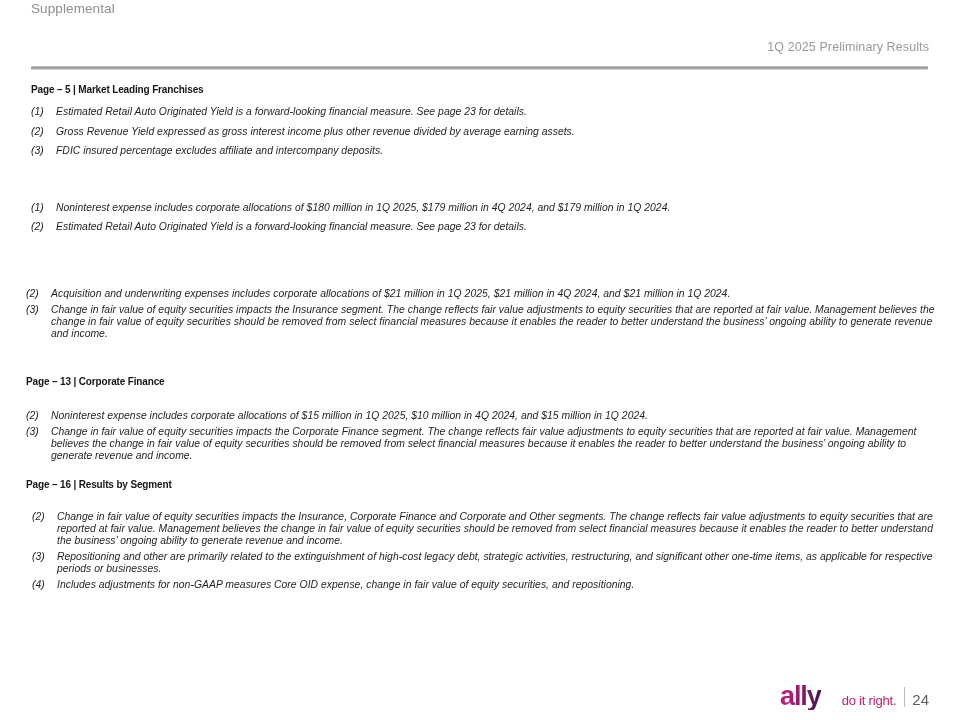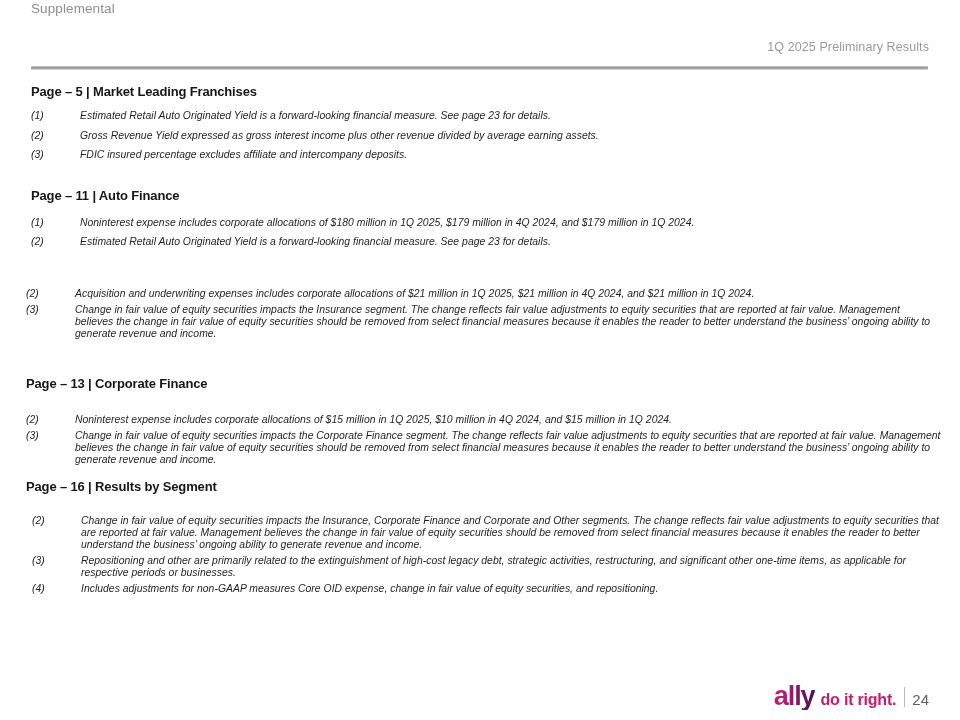--- a/index.html
+++ b/index.html
@@ -76,21 +76,21 @@
   .content {
     position: absolute;
     left: 0;
     top: 84px;
     width: 960px;
   }
   .section {
     position: relative;
   }
   .sec-head {
-    font-size: 13px;
+    font-size: 10px;
     font-weight: 700;
     color: #161616;
     letter-spacing: -0.15px;
     white-space: nowrap;
   }
   .notes {
     margin: 0;
     padding: 0;
     list-style: none;
   }
@@ -105,21 +105,20 @@
   }
   .note-marker {
     flex: 0 0 auto;
     width: 25px;
     font-style: italic;
     font-size: 10.4px;
     color: #1f1f1f;
   }
   .note-text {
     flex: 1 1 auto;
-    margin-left: 24px;
   }
 
   
   .sec-5         { position: absolute; left: 31px; top: 0px;   width: 900px; }
   .sec-5 .notes  { margin-top: 11px; }
   .sec-5 .note   { margin-bottom: 7.6px; }
 
   .sec-11        { position: absolute; left: 31px; top: 104px; width: 900px; }
   .sec-11 .notes { margin-top: 14px; }
   .sec-11 .note  { margin-bottom: 7.4px; }
@@ -158,25 +157,25 @@
     font-size: 27px;
     font-weight: 700;
     letter-spacing: -1.1px;
     line-height: 1;
     background: linear-gradient(100deg, #c6207a 0%, #b01d73 28%, #7a1b63 62%, #3e154f 100%);
     -webkit-background-clip: text;
     background-clip: text;
     color: transparent;
   }
   .logo-tag {
-    font-size: 16px;
-    font-weight: 700;
+    font-size: 13px;
+    font-weight: 400;
     color: #c2206f;
     letter-spacing: -0.2px;
-    margin-left: 6px;
+    margin-left: 21px;
     line-height: 1;
   }
   .logo-div {
     width: 1px;
     height: 20px;
     background: #b9b9b9;
     margin: 0 7px 0 8px;
     align-self: center;
   }
   .page-num {
@@ -210,21 +209,20 @@
           <span class="note-text">Gross Revenue Yield expressed as gross interest income plus other revenue divided by average earning assets.</span>
         </li>
         <li class="note">
           <span class="note-marker">(3)</span>
           <span class="note-text">FDIC insured percentage excludes affiliate and intercompany deposits.</span>
         </li>
       </ul>
     </div>
 
     <div class="section sec-11">
-      <div class="sec-head">Page – 11  |  Auto Finance</div>
       <ul class="notes">
         <li class="note">
           <span class="note-marker">(1)</span>
           <span class="note-text">Noninterest expense includes corporate allocations of $180 million in 1Q 2025, $179 million in 4Q 2024, and $179 million in 1Q 2024.</span>
         </li>
         <li class="note">
           <span class="note-marker">(2)</span>
           <span class="note-text">Estimated Retail Auto Originated Yield is a forward-looking financial measure. See page 23 for details.</span>
         </li>
       </ul>

